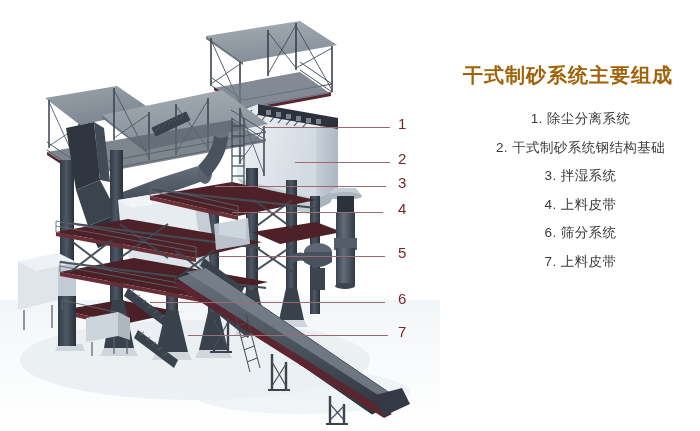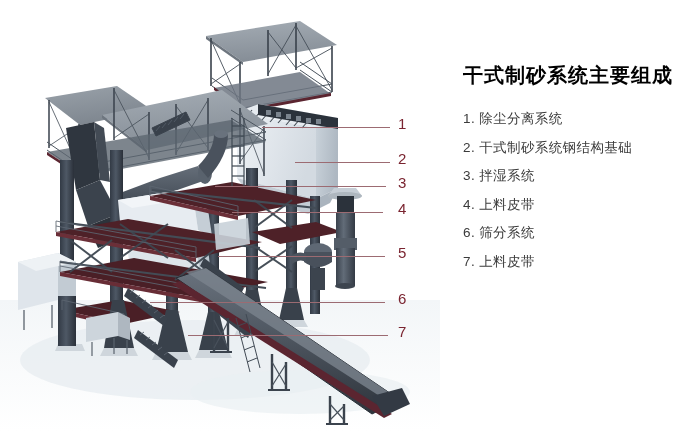--- a/index.html
+++ b/index.html
@@ -71,40 +71,41 @@
     top: 0;
     width: 239px;
     height: 431px;
   }
   #panel-title {
     position: absolute;
     left: 2px;
     top: 62px;
     font-size: 20px;
     font-weight: bold;
-    color: #000000;
+    color: #a16207;
     letter-spacing: 1px;
     white-space: nowrap;
   }
   #spec-list {
     position: absolute;
     left: 2px;
     top: 111px;
     width: 235px;
     list-style: none;
     margin: 0;
     padding: 0;
   }
   #spec-list li {
     font-size: 13.5px;
     color: #3a3a3a;
     line-height: 14px;
     margin: 0 0 13.5px 0;
     white-space: nowrap;
     letter-spacing: 0.4px;
+    text-align: center;
   }
   .li-num {
     font-family: "Liberation Sans", sans-serif;
   }
   .li-txt {
     font-family: "DejaVu Sans", "Liberation Sans", sans-serif;
   }
 </style>
 </head>
 <body>

